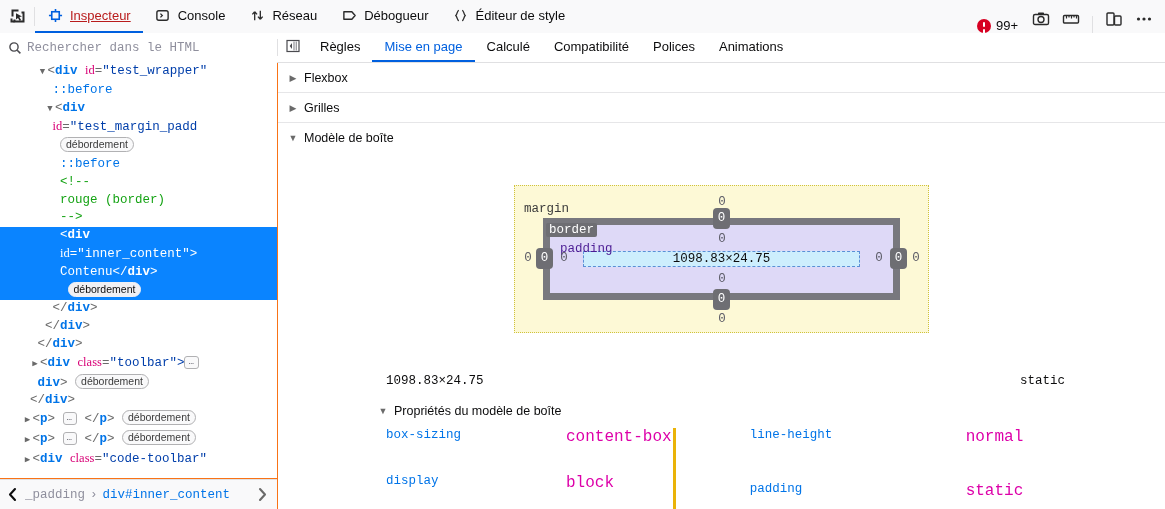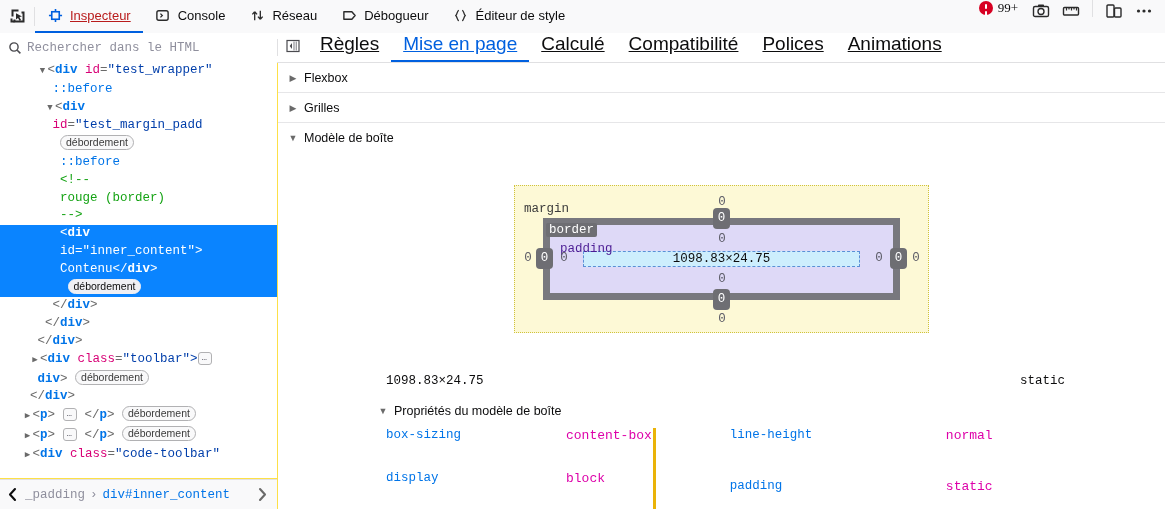--- a/index.html
+++ b/index.html
@@ -25,33 +25,33 @@
   .tb-sep{width:1px;background:#e0e0e2;margin:7px 0;flex:none;}
   .tab-strip{display:flex;align-items:stretch;flex:1;}
   .dt-tab{
     display:flex;align-items:center;gap:7px;
     padding:0 12px;color:#0c0c0d;font-size:13px;
     border-bottom:2px solid transparent;position:relative;cursor:default;
     white-space:nowrap;
   }
   .dt-tab.sel{color:#b91c1c;border-bottom-color:#0060df;text-decoration:underline;}
   .dt-tab .ico{display:flex;align-items:center;justify-content:center;width:16px;height:16px;}
-  .toolbar-right{display:flex;align-items:flex-start;padding-right:7px;gap:2px;font-family:Liberation Serif, serif;}
+  .toolbar-right{display:flex;align-items:flex-end;padding-right:7px;gap:2px;}
   .err-badge{display:flex;align-items:center;gap:5px;padding:0 7px 0 3px;font-size:13px;color:#0c0c0d;}
   .err-dot{width:14px;height:14px;border-radius:50%;background:#d70022;position:relative;}
   .err-dot::after{
     content:"";position:absolute;left:6px;top:3px;width:2px;height:5px;background:#fff;border-radius:1px;
     box-shadow:0 7px 0 0 #fff;
   }
   .ticon{width:28px;height:26px;display:flex;align-items:center;justify-content:center;}
 
   
   .left-pane{
     position:absolute;left:0;top:33px;width:335px;height:476px;
-    background:#fde047;border-right:1px solid #d7d7db;box-sizing:border-box;
+    background:#f97316;border-right:1px solid #d7d7db;box-sizing:border-box;
     overflow:hidden;
   }
   .search-bar{
     height:29px;display:flex;align-items:center;
     border-bottom:1px solid #e0e0e2;background:#ffffff;
   }
   .search-ico{margin:0 5px 0 8px;display:flex;}
   .search-input{
     flex:1;border:none;outline:none;background:transparent;
     font-family:"Liberation Mono", monospace;font-size:12.5px;color:#737373;
@@ -69,21 +69,21 @@
   }
   .mk-row{position:relative;white-space:pre;padding:0;}
   .mk-row.sel{background:#0a84ff;}
   .mk-row.sel .tag,.mk-row.sel .attr,.mk-row.sel .val,
   .mk-row.sel .punct,.mk-row.sel .txt{color:#ffffff;}
   .twisty{
     display:inline-block;width:10px;color:#6a6a6a;font-size:9px;
     text-align:center;
   }
   .tag{color:#0074e8;font-weight:bold;}
-  .attr{color:#d80076;}
+  .attr{color:#d80076;font-family:Liberation Serif, serif;}
   .val{color:#003eaa;}
   .punct{color:#6a6a6a;}
   .pseudo{color:#0074e8;}
   .comment{color:#15a314;}
   .txt{color:#333;}
   .badge{
     display:inline-block;border:1px solid #b1b1b3;border-radius:8px;
     padding:0 5px;font-size:10.5px;line-height:13px;color:#3b3b3b;
     background:#f9f9fa;vertical-align:1px;font-family:"Liberation Sans",sans-serif;
   }
@@ -122,22 +122,22 @@
   .right-pane{
     position:absolute;left:278px;top:33px;width:887px;height:476px;
     background:#ffffff;overflow:hidden;
   }
   .sidebar-tabs{
     height:29px;display:flex;align-items:stretch;
     border-bottom:1px solid #e0e0e2;background:#fff;
   }
   .st-icon{width:30px;display:flex;align-items:center;justify-content:center;}
   .st-tab{
-    display:flex;align-items:flex-start;padding:0 12px;font-size:19px;color:#0c0c0d;
-    border-bottom:2px solid transparent;white-space:nowrap;text-decoration:underline;
+    display:flex;align-items:center;padding:0 12px;font-size:13px;color:#0c0c0d;
+    border-bottom:2px solid transparent;white-space:nowrap;
   }
   .st-tab.sel{color:#0060df;border-bottom-color:#0060df;}
 
   .accordion-hdr{
     height:29px;display:flex;align-items:center;gap:6px;
     padding-left:10px;border-bottom:1px solid #e6e6e8;
     font-size:12.5px;color:#0c0c0d;background:#fff;
   }
   .acc-twisty{color:#6a6a6a;font-size:9px;width:10px;text-align:center;}
 
@@ -191,21 +191,21 @@
   .props-hdr{
     display:flex;align-items:center;gap:6px;
     padding-left:100px;height:30px;font-size:12.5px;color:#0c0c0d;
   }
   .props-grid{
     display:flex;padding-left:108px;padding-top:2px;
   }
   .props-col{display:grid;grid-template-columns:180px auto;row-gap:11px;}
   .props-col.c2{margin-left:1px;padding-left:74px;border-left:3px solid #eab308;min-height:76px;gap:36px;}
   .pname{color:#0074e8;font-family:"Liberation Mono", monospace;font-size:12.5px;}
-  .pval{color:#dd00a9;font-family:"Liberation Mono", monospace;font-size:13px;}
+  .pval{color:#dd00a9;font-family:"Liberation Mono", monospace;font-size:16px;}
 </style>
 </head>
 <body>
 
 <div id="root">
 
   <div class="devtools-toolbar">
     <div class="picker-btn">
       <span>
         <svg width="17" height="17" viewBox="0 0 17 17">

